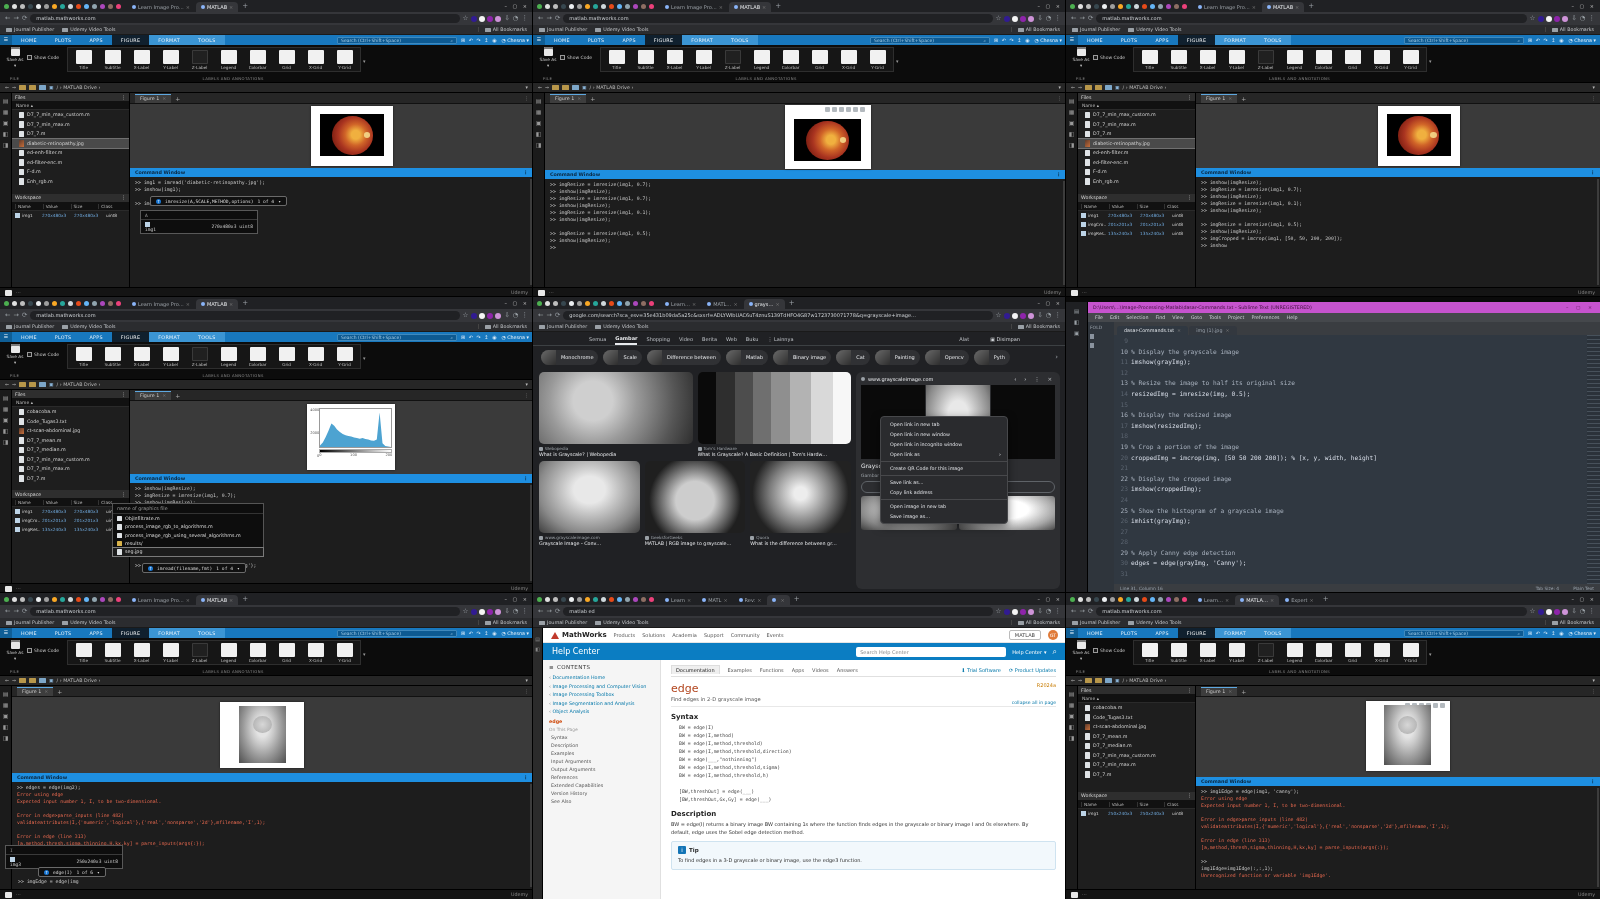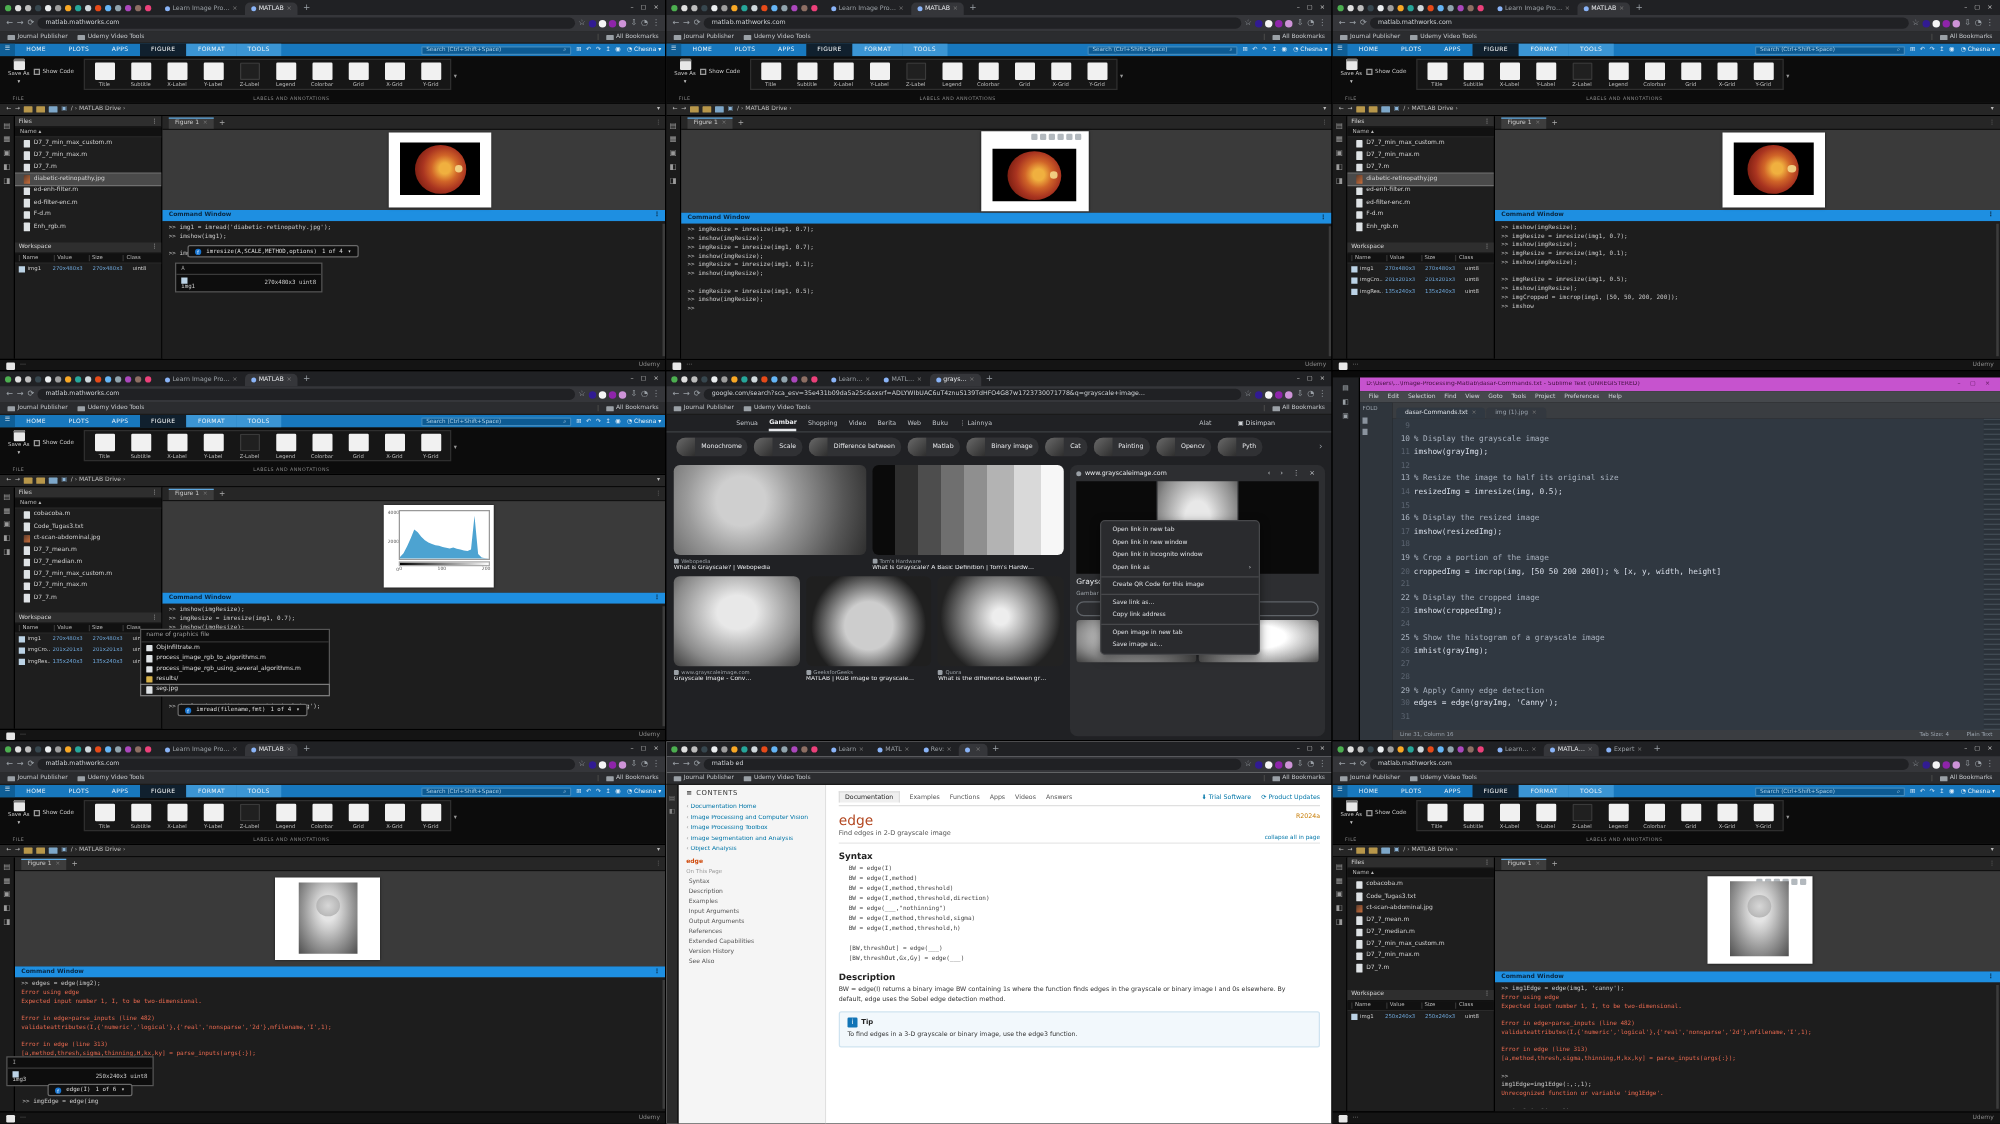--- a/index.html
+++ b/index.html
@@ -1853,20 +1853,42 @@
             <span>All Bookmarks</span>
           </span>
   </div>
 </div>
     <div style="flex:1;display:flex;min-height:0">
       <div class="hsliver">
           <i>▤</i>
           <i>◧</i>
         </div>
       <div class="hwrap">
+        <div class="mwbar">
+          <span class="mwlogo">
+              <i class="mwtri"></i>
+              <span>MathWorks</span>
+            </span>
+          <span class="mwnav">
+              <span>Products</span>
+              <span>Solutions</span>
+              <span>Academia</span>
+              <span>Support</span>
+              <span>Community</span>
+              <span>Events</span>
+            </span>
+          <span class="mwbtn">MATLAB</span>
+          <span class="avatar">GT</span>
+        </div>
+        <div class="hcband">
+          <span>Help Center</span>
+          <span class="hcsearch">Search Help Center</span>
+          <span class="hcdd"><span>Help Center</span> ▾</span>
+          <span>⌕</span>
+        </div>
         <div class="hcbody">
           <div class="hcside">
             <div class="ch">≡ <span>CONTENTS</span></div>
             <div>
                 <div class="crumbl">Documentation Home</div>
                 <div class="crumbl">Image Processing and Computer Vision</div>
                 <div class="crumbl">Image Processing Toolbox</div>
                 <div class="crumbl">Image Segmentation and Analysis</div>
                 <div class="crumbl">Object Analysis</div>
               </div>

